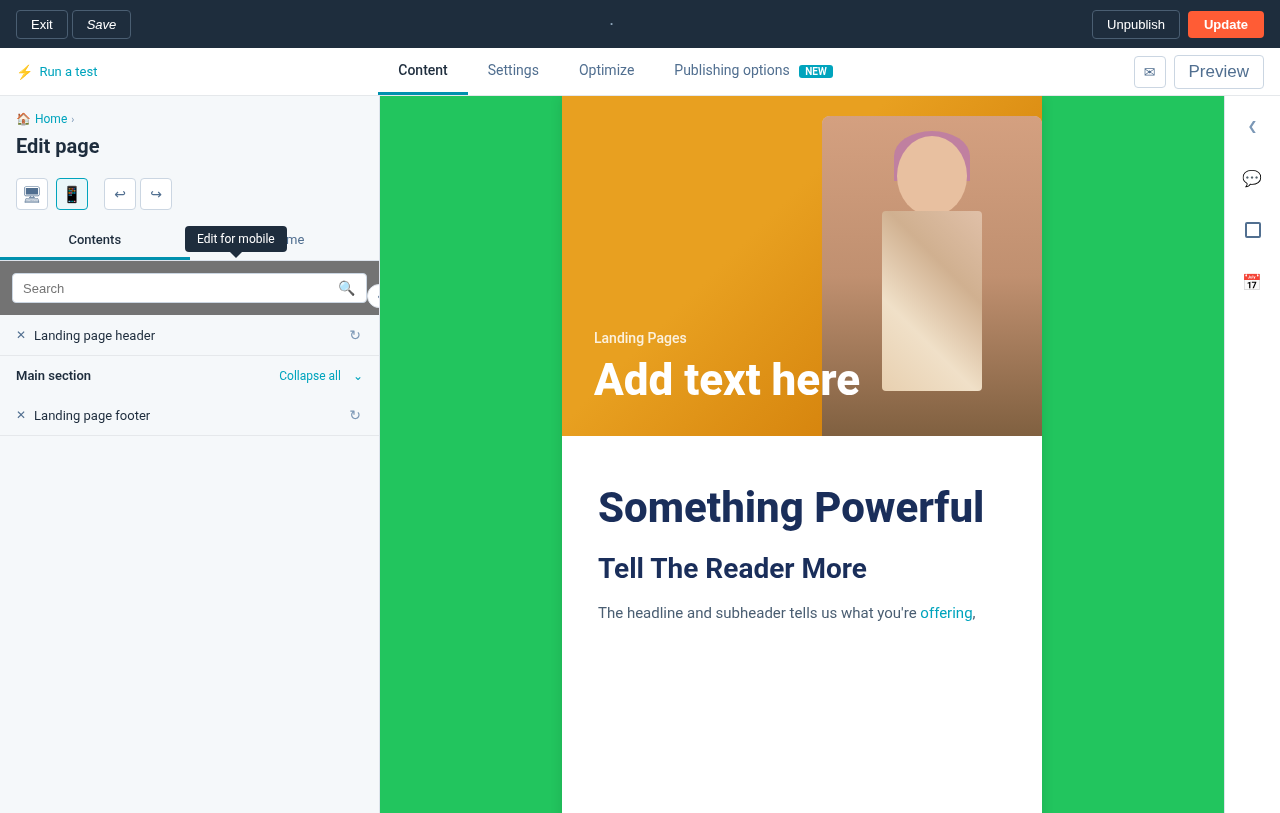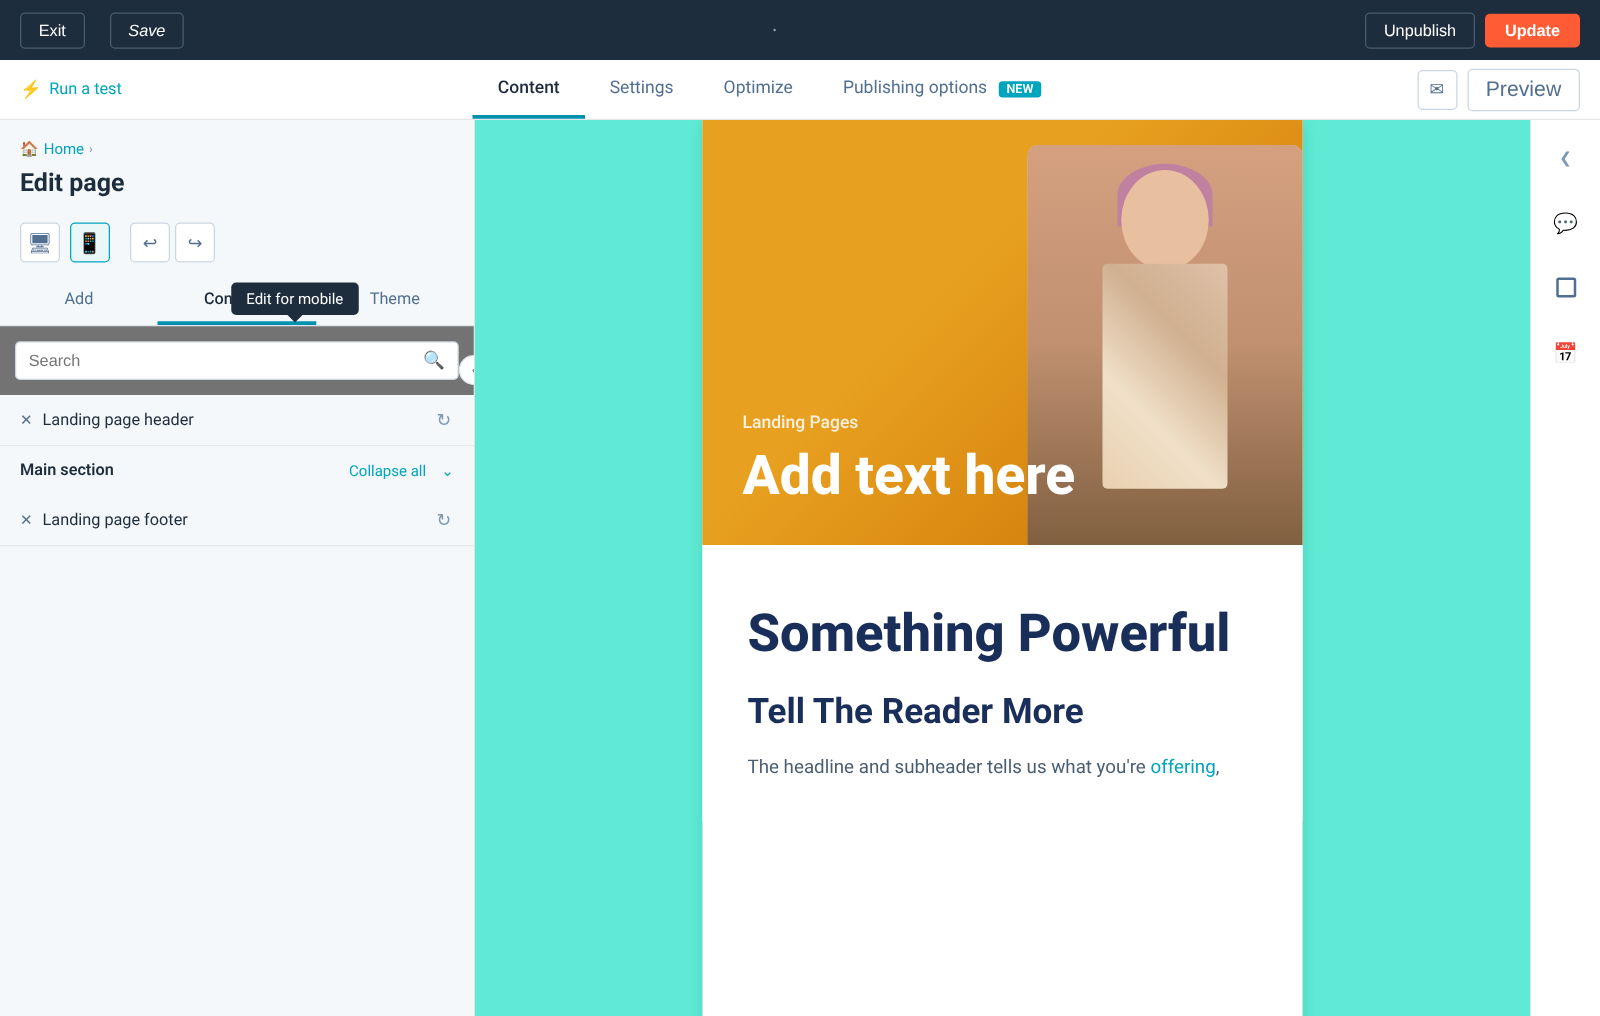--- a/index.html
+++ b/index.html
@@ -10,21 +10,21 @@
       display: flex;
       align-items: center;
       justify-content: space-between;
       background: #1e2d3d;
       height: 48px;
       padding: 0 16px;
       position: fixed;
       top: 0; left: 0; right: 0;
       z-index: 100;
     }
-    .top-nav-left { display: flex; gap: 20px; }
+    .top-nav-left { display: flex; gap: 4px; }
     .top-nav-center { flex: 1; display: flex; justify-content: center; }
     .top-nav-right { display: flex; gap: 8px; align-items: center; }
     .btn-exit {
       background: transparent;
       border: 1px solid #4a5e72;
       color: #ffffff;
       padding: 6px 14px;
       border-radius: 4px;
       cursor: pointer;
       font-size: 13px;
@@ -321,21 +321,21 @@
       transform: translateX(-50%);
       border-left: 6px solid transparent;
       border-right: 6px solid transparent;
       border-top: 6px solid #1e2d3d;
     }
 
     
     .canvas-area {
       flex: 1;
       overflow-y: auto;
-      background: #5eead4;
+      background: #22c55e;
       display: flex;
       justify-content: center;
     }
     .canvas-frame {
       width: 480px;
       background: #fff;
       min-height: 800px;
       margin: 0 auto;
       box-shadow: 0 2px 12px rgba(0,0,0,0.12);
     }
@@ -504,21 +504,20 @@
     <div class="view-mode-btns">
       <div class="view-btn">🖥</div>
       <div class="view-btn active">📱</div>
       <div class="undo-redo">
         <div class="undo-btn">↩</div>
         <div class="undo-btn">↪</div>
       </div>
     </div>
 
     <div class="tabs-row">
-      <div class="tab-item">Add</div>
       <div class="tab-item active">Contents</div>
       <div class="tab-item">Theme</div>
     </div>
 
     <div class="search-container">
       <div class="search-input-wrap">
         <input class="search-input" type="text" placeholder="Search" style="">
         <span class="search-icon">🔍</span>
       </div>
     </div>

